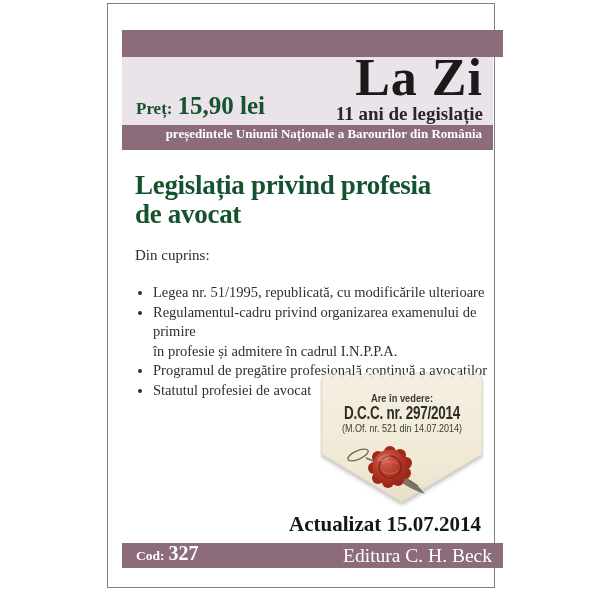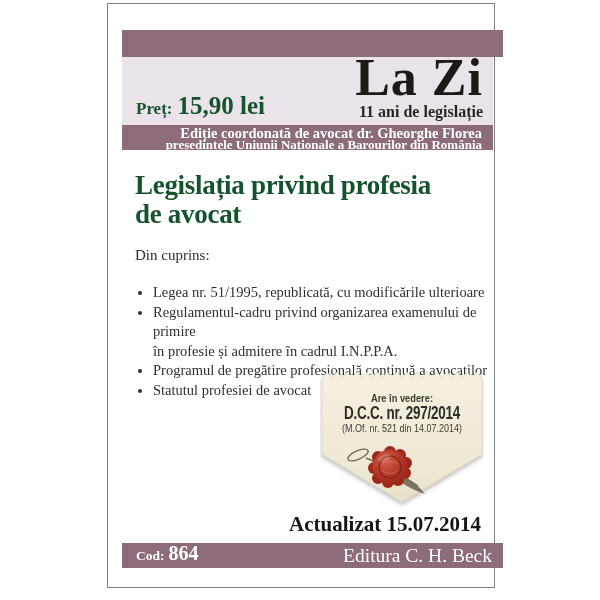--- a/index.html
+++ b/index.html
@@ -19,21 +19,21 @@
     position:absolute;left:14px;top:53px;width:371px;height:68px;
     background:#eae3e9;
   }
   .brand{
     position:absolute;right:10px;top:-5px;
     font-size:52px;font-weight:bold;line-height:52px;letter-spacing:1px;
     color:#1d191b;white-space:nowrap;
   }
   .tagline{
     position:absolute;right:10px;top:46px;
-    font-size:16px;font-weight:bold;color:#2a2526;white-space:nowrap;
+    font-size:19px;font-weight:bold;color:#2a2526;white-space:nowrap;
   }
   .price{
     position:absolute;left:14px;bottom:5px;
     display:flex;align-items:baseline;gap:5px;color:#14532d;white-space:nowrap;
   }
   .price-label{font-size:17px;font-weight:bold;}
   .price-value{font-size:25px;font-weight:bold;}
   .bar-mid{
     top:121px;height:25px;
     text-align:right;padding:3px 11px 0 0;box-sizing:border-box;
@@ -89,21 +89,20 @@
   <div class="panel">
     <div class="brand">La Zi</div>
     <div class="tagline">11 ani de legislație</div>
     <div class="price">
       <span class="price-label">Preț:</span>
       <span class="price-value">15,90 lei</span>
     </div>
   </div>
 
   <div class="bar bar-mid">
-    <span class="edition-line1">Ediție coordonată de avocat dr. Gheorghe Florea</span>
     <span class="edition-line2">președintele Uniunii Naționale a Barourilor din România</span>
   </div>
 
   <h1 class="book-title" style="margin:0;">Legislația privind profesia
 de avocat</h1>
 
   <div class="contents-label">Din cuprins:</div>
 
   <ul class="contents">
       <li>Legea nr. 51/1995, republicată, cu modificările ulterioare</li>
@@ -159,18 +158,18 @@
       <path d="M 62 95 Q 70 90 78 95 M 62 102 Q 70 107 78 102" fill="none" stroke="#dd9480" stroke-width="1" opacity="0.45"></path>
       <ellipse cx="64" cy="89" rx="7" ry="3" fill="#ffffff" opacity="0.18" transform="rotate(-20 64 89)"></ellipse>
     </g>
   </svg>
 
   <div class="updated">Actualizat 15.07.2014</div>
 
   <div class="bar bar-bottom">
     <div class="code">
       <span class="code-label">Cod:</span>
-      <span class="code-value">864</span>
+      <span class="code-value">327</span>
     </div>
     <div class="publisher">Editura C. H. Beck</div>
   </div>
 
 </div>
 
 </body></html>

